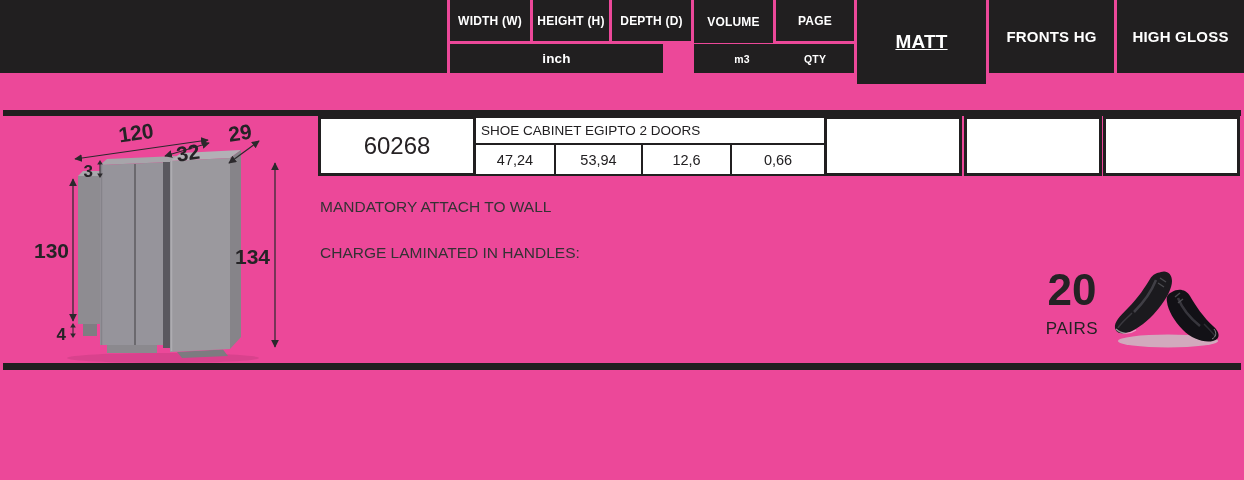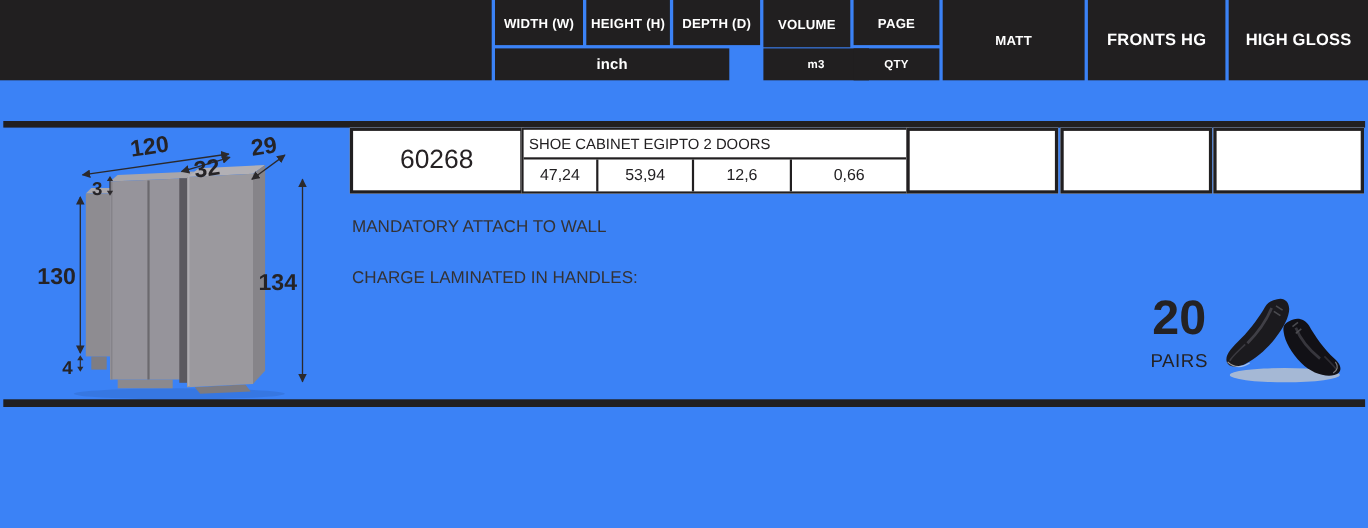--- a/index.html
+++ b/index.html
@@ -1,21 +1,21 @@
 <!DOCTYPE html>
 <html><head>
 <meta charset="utf-8">
 <style>
   * { box-sizing: border-box; margin: 0; padding: 0; }
   html, body { background: #ffffff; }
   .page {
     position: relative;
     width: 1244px;
     height: 480px;
-    background: #3b82f6;
+    background: #ec4899;
     font-family: "Liberation Sans", sans-serif;
     overflow: hidden;
     color: #2b292c;
   }
   
   .hcell {
     position: absolute;
     background: #211f20;
     color: #ffffff;
     font-weight: bold;
@@ -27,21 +27,21 @@
   }
   .h-fill   { left: 0;    top: 0;  width: 447px; height: 73px; }
   .h-width  { left: 450px; top: 0; width: 80px;  height: 41px; font-size: 12px; }
   .h-height { left: 533px; top: 0; width: 76px;  height: 41px; font-size: 12px; }
   .h-depth  { left: 612px; top: 0; width: 79px;  height: 41px; font-size: 12px; }
   .h-volume { left: 694px; top: 0; width: 79px;  height: 43px; font-size: 12px; }
   .h-page   { left: 776px; top: 0; width: 78px;  height: 41px; font-size: 12px; }
   .h-inch   { left: 450px; top: 44px; width: 213px; height: 29px; font-size: 13.5px; }
   .h-m3     { left: 694px; top: 44px; width: 96px;  height: 29px; font-size: 10.5px; }
   .h-qty    { left: 776px; top: 44px; width: 78px;  height: 29px; font-size: 10.5px; }
-  .h-matt   { left: 857px;  top: 0; width: 129px; height: 73px; font-size: 12px; }
+  .h-matt   { left: 857px;  top: 0; width: 129px; height: 84px; font-size: 19px; text-decoration: underline; }
   .h-fronts { left: 989px;  top: 0; width: 125px; height: 73px; font-size: 15px; }
   .h-gloss  { left: 1117px; top: 0; width: 127px; height: 73px; font-size: 15px; }
 
   
   .rule-top    { position: absolute; left: 3px; top: 110px; width: 1238px; height: 6px; background: #211f20; }
   .rule-bottom { position: absolute; left: 3px; top: 363px; width: 1238px; height: 7px; background: #211f20; }
 
   
   .code-cell {
     position: absolute; left: 318px; top: 116px; width: 158px; height: 60px;
@@ -58,21 +58,21 @@
     height: 27px; border-bottom: 2.5px solid #211f20;
     display: flex; align-items: center;
     padding-left: 5px; font-size: 13.5px; color: #222022;
     white-space: nowrap;
   }
   .vals-row { flex: 1; display: flex; }
   .val-cell {
     display: flex; align-items: center; justify-content: center;
     font-size: 14.5px; color: #222022;
   }
-  .val-w { width: 66px; }
+  .val-w { width: 78px; }
   .val-h { width: 87px; border-left: 2.5px solid #211f20; }
   .val-d { width: 89px; border-left: 2.5px solid #211f20; }
   .val-v { flex: 1;     border-left: 2.5px solid #211f20; }
   .empty-cell {
     position: absolute; top: 116px; height: 60px;
     border: 3px solid #211f20; background: #fff;
   }
   .empty-1 { left: 824px;  width: 138px; }
   .empty-2 { left: 964px;  width: 138px; }
   .empty-3 { left: 1103px; width: 137px; }

